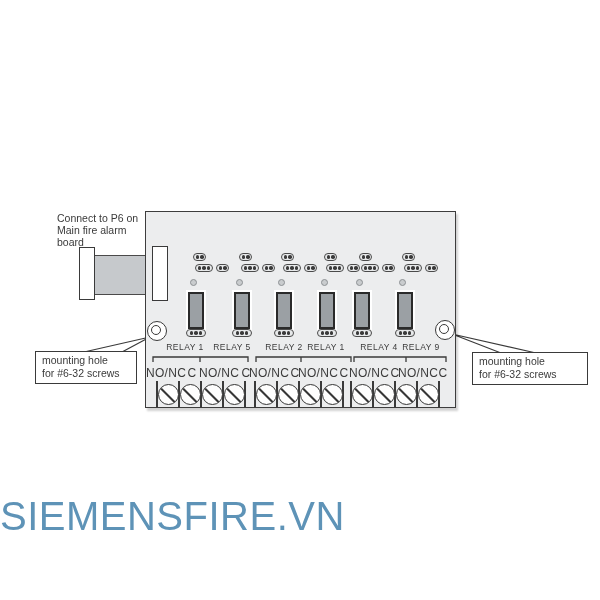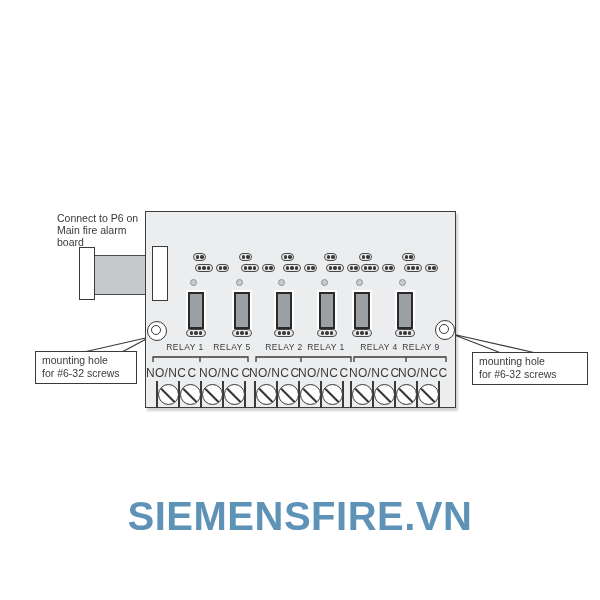--- a/index.html
+++ b/index.html
@@ -68,22 +68,22 @@
   .hole i { position:absolute; left:3.2px; top:3.2px; width:10px; height:10px;
     border-radius:50%; background:#fff; border:1.6px solid #3a3a3a; }
 
   
   .callout-box { position:absolute; background:#fff; border:1.4px solid #3a3a3a;
     padding:2px 6px 3px 6px; font-size:10.5px; line-height:13px; white-space:pre-line; color:#3a3a3a; }
   .callout-box.left  { left:35px;  top:351px; width:102px; }
   .callout-box.right { left:472px; top:352px; width:116px; }
 
   
-  .watermark { position:absolute; left:0; top:494px; width:600px; text-align:center;
-    font-size:40px; font-weight:bold; letter-spacing:0.5px; color:#5e93b7; }
+  .watermark { position:absolute; left:0; top:494px; width:600px; text-align:left;
+    font-size:40px; font-weight:normal; letter-spacing:0.5px; color:#5e93b7; }
 </style>
 </head>
 <body>
 
 <div class="canvas">
 
   <svg class="overlay">
     <path d="M150,337 L84,352 M150,337 L122,352" stroke="#3a3a3a" stroke-width="1.2" fill="none"></path>
     <path d="M452,334 L536,353 M452,334 L501,353" stroke="#3a3a3a" stroke-width="1.2" fill="none"></path>
   </svg>

